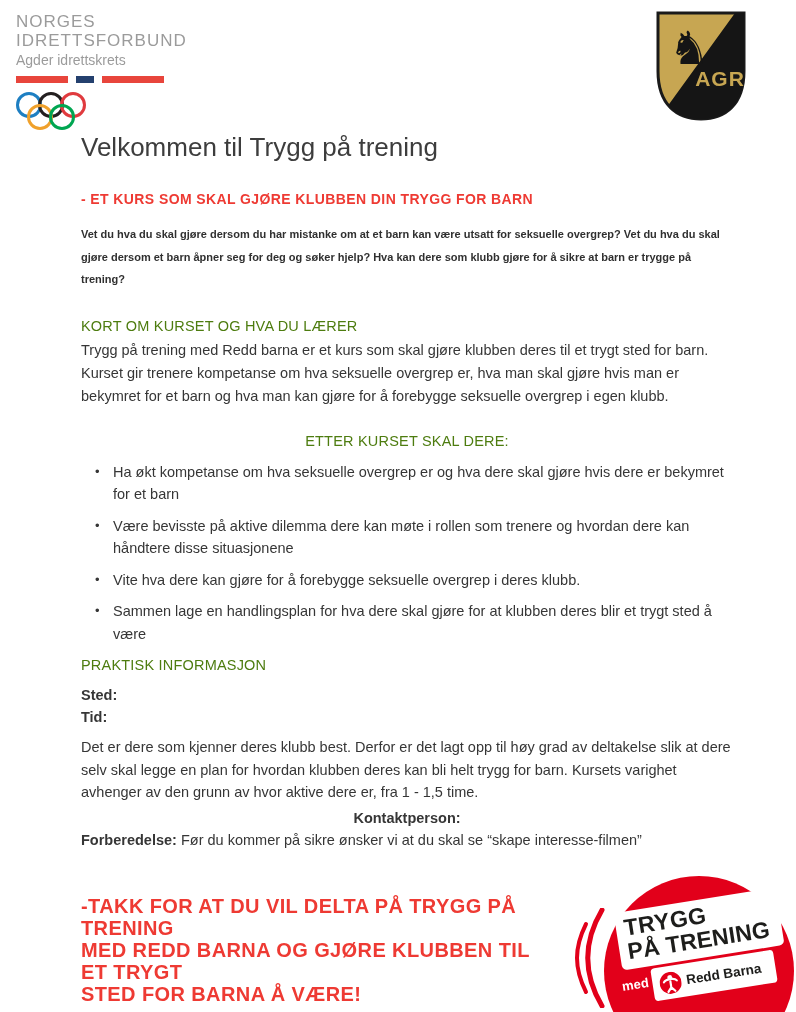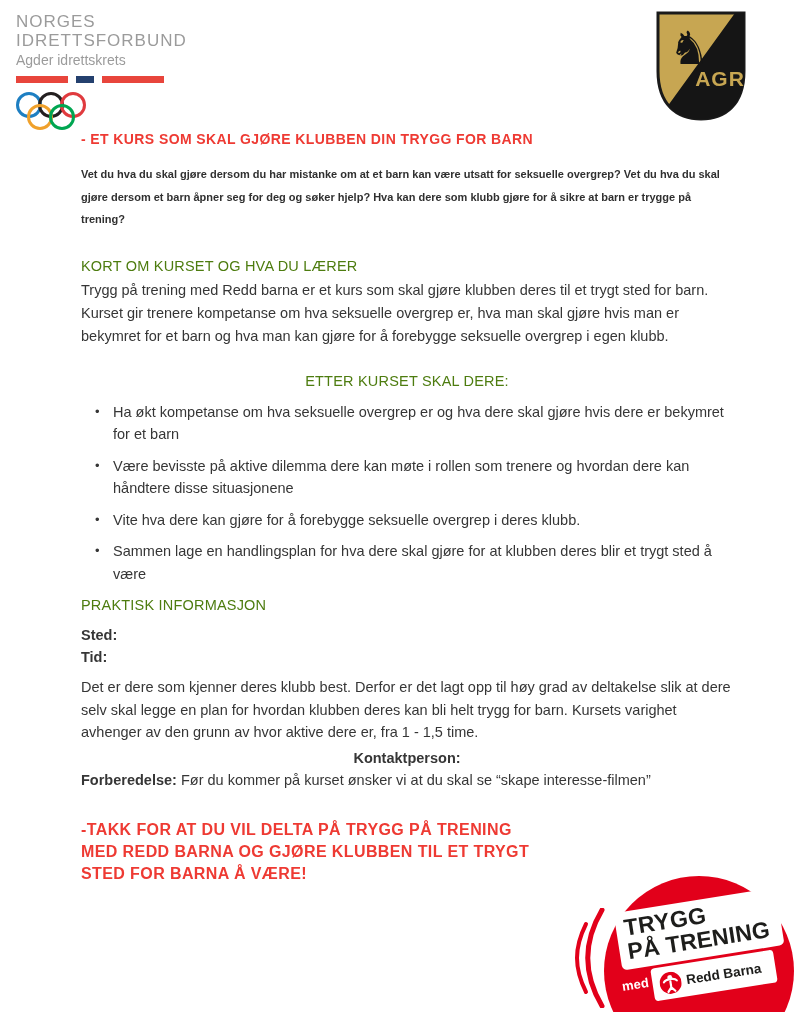--- a/index.html
+++ b/index.html
@@ -38,21 +38,21 @@
   ul.bullets{list-style:none;margin:9px 0 0 0;padding:0;}
   ul.bullets li{position:relative;padding-left:32px;margin-bottom:9px;font-size:14.5px;line-height:22.5px;}
   ul.bullets li:last-child{margin-bottom:0;}
   ul.bullets .dot{position:absolute;left:14px;top:0;font-size:13px;}
   .praktisk-heading{margin-top:9px;}
   .sted-tid{margin-top:8px;font-size:14.5px;font-weight:700;line-height:22px;}
   .praktisk-body{font-size:14.5px;line-height:22.5px;margin:8px 0 0 0;}
   .kontakt{margin-top:3px;font-size:14.5px;line-height:22px;font-weight:700;text-align:center;}
   .forb{font-size:14.5px;line-height:22px;}
   .forb .lbl{font-weight:700;}
-  .outro{margin-top:28px;width:480px;font-size:16px;line-height:22px;}
+  .outro{margin-top:44px;width:480px;font-size:20px;line-height:22px;}
   
   .badge-arcs{position:absolute;left:566px;top:908px;}
   .badge-circle{position:absolute;left:604px;top:876px;width:190px;height:190px;border-radius:50%;background:#e2001a;}
   .badge-label{
     position:absolute;left:617px;top:900px;width:148px;padding:5px 8px 6px 8px;
     background:#ffffff;border-radius:5px;transform:rotate(-9deg);
     color:#1d1d1b;font-weight:700;
   }
   .badge-label .l1{font-size:23px;line-height:23px;letter-spacing:0.5px;}
   .badge-label .l2{font-size:23px;line-height:24px;letter-spacing:0.2px;}
@@ -94,20 +94,21 @@
       </clipPath>
     </defs>
     <path d="M5,5 L91,5 L91,63 C91,97 72,111 48,111 C24,111 5,97 5,63 Z" fill="#c7a652" stroke="#1a1a1a" stroke-width="3"></path>
     <polygon points="82,5 96,5 96,116 0,116 14,99" fill="#151515" clip-path="url(#shieldClip)"></polygon>
     <text x="36" y="56" font-size="46" fill="#151515" text-anchor="middle" font-family="DejaVu Sans, sans-serif">♞</text>
     <text x="67" y="78" font-size="21" font-weight="bold" fill="#c7a652" text-anchor="middle" letter-spacing="1" font-family="Liberation Sans, sans-serif">AGR</text>
   </svg>
 </div>
 
 <div class="content">
+  <h1 class="doc-title">Velkommen til Trygg på trening</h1>
 
   <div class="subtitle marker">- ET KURS SOM SKAL GJØRE KLUBBEN DIN TRYGG FOR BARN</div>
 
   <p class="intro">Vet du hva du skal gjøre dersom du har mistanke om at et barn kan være utsatt for seksuelle overgrep? Vet du hva du skal gjøre dersom et barn åpner seg for deg og søker hjelp? Hva kan dere som klubb gjøre for å sikre at barn er trygge på trening?</p>
 
   <div class="red-heading">KORT OM KURSET OG HVA DU LÆRER</div>
   <p class="kort-body">Trygg på trening med Redd barna er et kurs som skal gjøre klubben deres til et trygt sted for barn. Kurset gir trenere kompetanse om hva seksuelle overgrep er, hva man skal gjøre hvis man er bekymret for et barn og hva man kan gjøre for å forebygge seksuelle overgrep i egen klubb.</p>
 
   <div class="red-heading etter-heading">ETTER KURSET SKAL DERE:</div>
   <ul class="bullets">
@@ -134,21 +135,21 @@
   <div class="sted-tid">
     <div>Sted:</div>
     <div>Tid:</div>
   </div>
 
   <p class="praktisk-body">Det er dere som kjenner deres klubb best. Derfor er det lagt opp til høy grad av deltakelse slik at dere selv skal legge en plan for hvordan klubben deres kan bli helt trygg for barn. Kursets varighet avhenger av den grunn av hvor aktive dere er, fra 1 - 1,5 time.</p>
 
   <div class="kontakt">Kontaktperson:</div>
   <div class="forb">
     <span class="lbl">Forberedelse:</span>
-    <span>Før du kommer på kurset ønsker vi at du skal se “skape interesse-filmen”</span>
+    <span>Før du kommer på sikre ønsker vi at du skal se “skape interesse-filmen”</span>
   </div>
 
   <div class="outro marker">
     <div>-TAKK FOR AT DU VIL DELTA PÅ TRYGG PÅ TRENING</div>
     <div>MED REDD BARNA OG GJØRE KLUBBEN TIL ET TRYGT</div>
     <div>STED FOR BARNA Å VÆRE!</div>
   </div>
 </div>
 
 <svg class="badge-arcs" width="44" height="100" viewBox="0 0 44 100">

